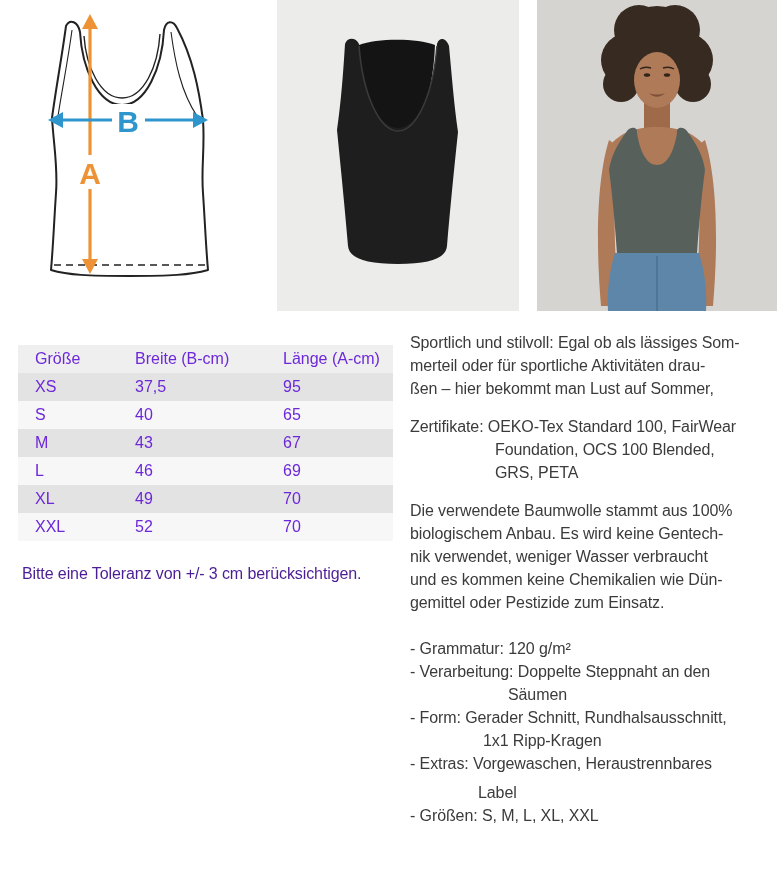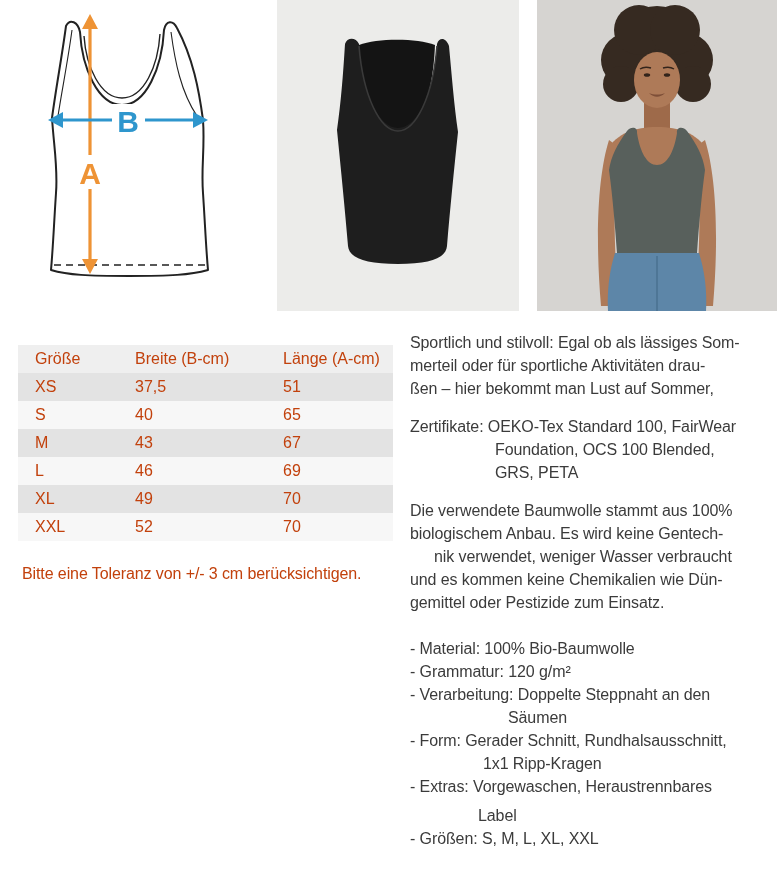--- a/index.html
+++ b/index.html
@@ -9,32 +9,32 @@
   }
   .panel{position:absolute;top:0;}
   .panel-diagram{left:18px;top:8px;width:230px;height:295px;background:#ffffff;}
   .panel-flat{left:277px;width:242px;height:311px;}
   .panel-model{left:537px;width:240px;height:311px;}
   .panel svg{display:block;}
   .diagram-label{font:700 30px "Liberation Sans","DejaVu Sans",sans-serif;}
 
   table.size-table{
     position:absolute;left:18px;top:345px;border-collapse:collapse;table-layout:fixed;
-    width:375px;font-size:16px;color:#c2410c;
+    width:375px;font-size:16px;color:#6d28d9;
   }
   table.size-table th,table.size-table td{
     height:28px;padding:0 0 0 17px;text-align:left;font-weight:400;
     white-space:nowrap;overflow:hidden;
   }
   table.size-table thead tr{background:#efefef;}
   table.size-table tr.row-dark{background:#e3e3e3;}
   table.size-table tr.row-light{background:#f7f7f7;}
 
   .tolerance-note{
-    position:absolute;left:22px;top:565px;font-size:16px;color:#c2410c;letter-spacing:-0.1px;
+    position:absolute;left:22px;top:565px;font-size:16px;color:#4c1d95;letter-spacing:-0.1px;
     white-space:nowrap;
   }
 
   .description{
     position:absolute;left:410px;top:331px;width:367px;
     font-size:16px;line-height:23px;color:#3b3b3b;letter-spacing:-0.1px;
   }
   .description .para{margin:0 0 15px 0;}
   .description .para-specs{margin-top:23px;}
   .description .dline{white-space:nowrap;}
@@ -147,21 +147,21 @@
       <tr>
         <th>Größe</th>
         <th>Breite (B-cm)</th>
         <th>Länge (A-cm)</th>
       </tr>
     </thead>
     <tbody>
         <tr class="row-dark">
           <td>XS</td>
           <td>37,5</td>
-          <td>51</td>
+          <td>95</td>
         </tr>
         <tr class="row-light">
           <td>S</td>
           <td>40</td>
           <td>65</td>
         </tr>
         <tr class="row-dark">
           <td>M</td>
           <td>43</td>
           <td>67</td>
@@ -193,26 +193,25 @@
         <div class="dline" style="padding-left: 0px;">ßen – hier bekommt man Lust auf Sommer,</div>
       </div>
       <div class="para para-certificates">
         <div class="dline" style="padding-left: 0px;">Zertifikate: OEKO-Tex Standard 100, FairWear</div>
         <div class="dline" style="padding-left: 85px;">Foundation, OCS 100 Blended,</div>
         <div class="dline" style="padding-left: 85px;">GRS, PETA</div>
       </div>
       <div class="para para-cotton">
         <div class="dline" style="padding-left: 0px;">Die verwendete Baumwolle stammt aus 100%</div>
         <div class="dline" style="padding-left: 0px;">biologischem Anbau. Es wird keine Gentech-</div>
-        <div class="dline" style="padding-left: 0px; margin-left: 24px;">nik verwendet, weniger Wasser verbraucht</div>
+        <div class="dline" style="padding-left: 0px;">nik verwendet, weniger Wasser verbraucht</div>
         <div class="dline" style="padding-left: 0px;">und es kommen keine Chemikalien wie Dün-</div>
         <div class="dline" style="padding-left: 0px;">gemittel oder Pestizide zum Einsatz.</div>
       </div>
       <div class="para para-specs">
-        <div class="dline" style="padding-left: 0px;">- Material: 100% Bio-Baumwolle</div>
         <div class="dline" style="padding-left: 0px;">- Grammatur: 120 g/m²</div>
         <div class="dline" style="padding-left: 0px;">- Verarbeitung: Doppelte Steppnaht an den</div>
         <div class="dline" style="padding-left: 98px;">Säumen</div>
         <div class="dline" style="padding-left: 0px;">- Form: Gerader Schnitt, Rundhalsausschnitt,</div>
         <div class="dline" style="padding-left: 73px;">1x1 Ripp-Kragen</div>
         <div class="dline" style="padding-left: 0px;">- Extras: Vorgewaschen, Heraustrennbares</div>
         <div class="dline" style="padding-left: 68px; margin-top: 6px;">Label</div>
         <div class="dline" style="padding-left: 0px;">- Größen: S, M, L, XL, XXL</div>
       </div>
     </div>

